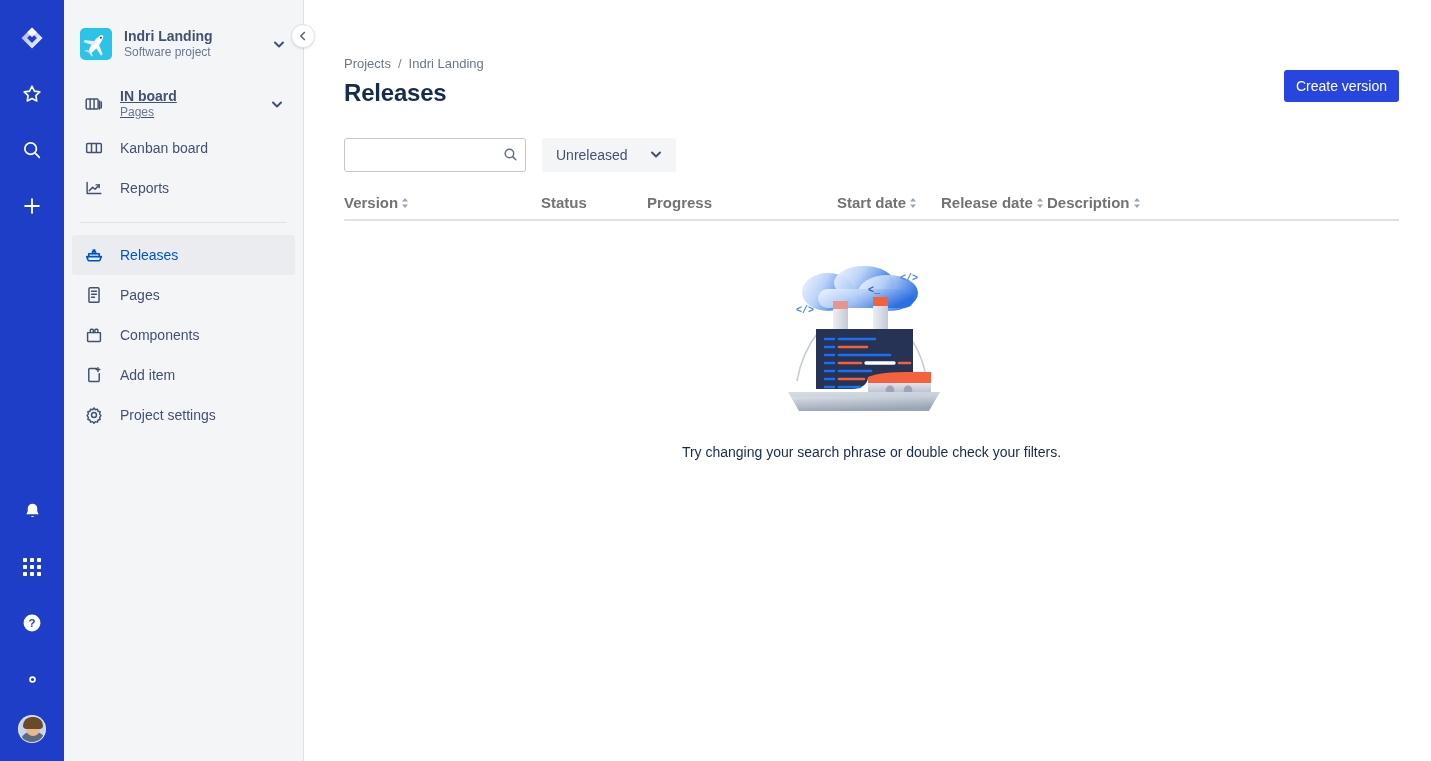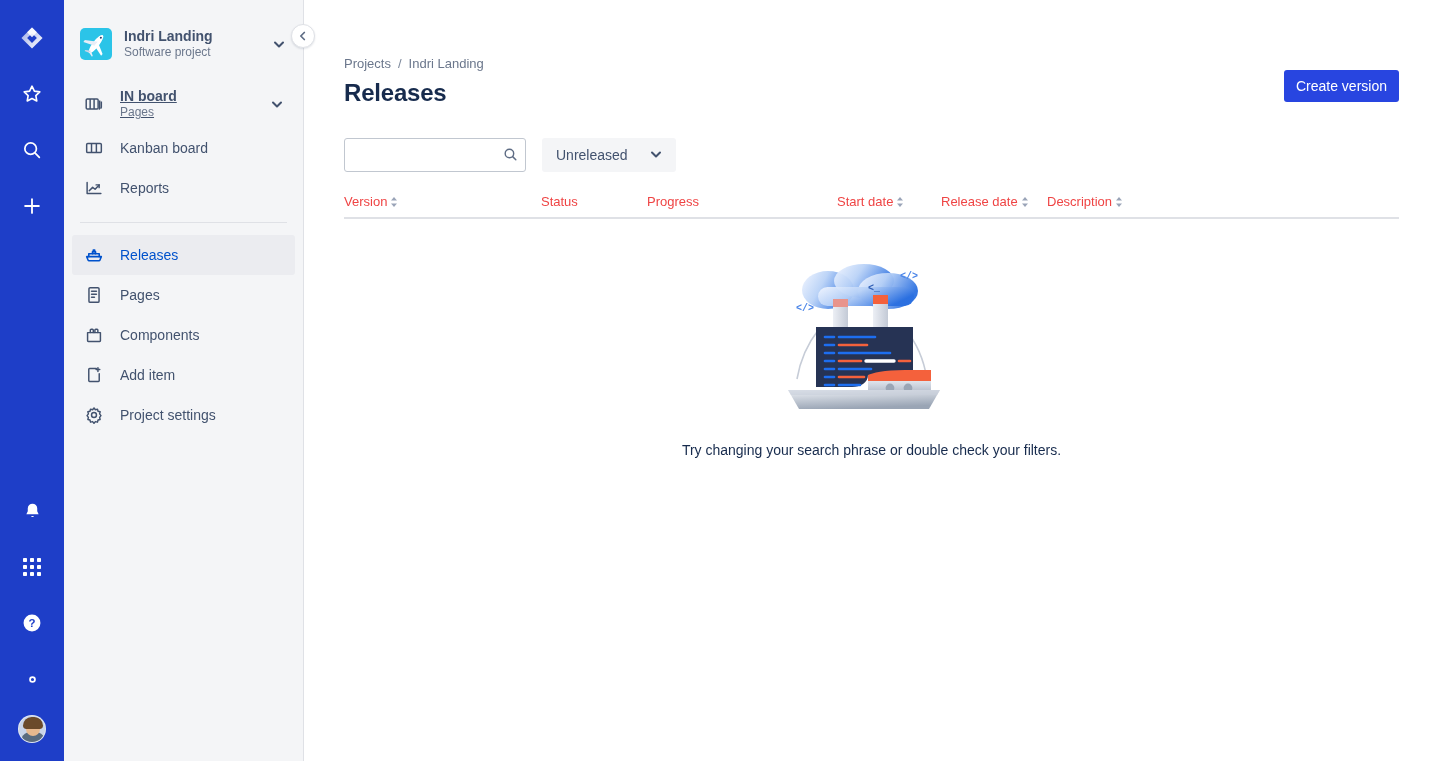--- a/index.html
+++ b/index.html
@@ -114,21 +114,21 @@
     display: flex; align-items: center; gap: 20px;
     height: 34px; padding: 0 10px 0 12px; border-radius: 3px;
     background: #f4f5f7; cursor: pointer; color: #42526e; font-size: 14px;
     border: 2px solid transparent; min-width: 124px;
   }
   .filter-label { flex: 1; }
 
   
   .table { margin-top: 22px; width: 1055px; }
   .thead { display: flex; align-items: center; border-bottom: 2px solid #dfe1e6; padding-bottom: 8px; }
-  .th { font-size: 13px; font-weight: 400; color: #ef4444; display: flex; align-items: center; gap: 3px; white-space: nowrap; }
+  .th { font-size: 15px; font-weight: 700; color: #737373; display: flex; align-items: center; gap: 3px; white-space: nowrap; }
   .th.sortable { cursor: pointer; }
   .c-version { width: 197px; }
   .c-status { width: 106px; }
   .c-progress { width: 190px; }
   .c-start { width: 104px; }
   .c-release { width: 106px; }
   .c-desc { width: 160px; }
 
   
   .empty {

